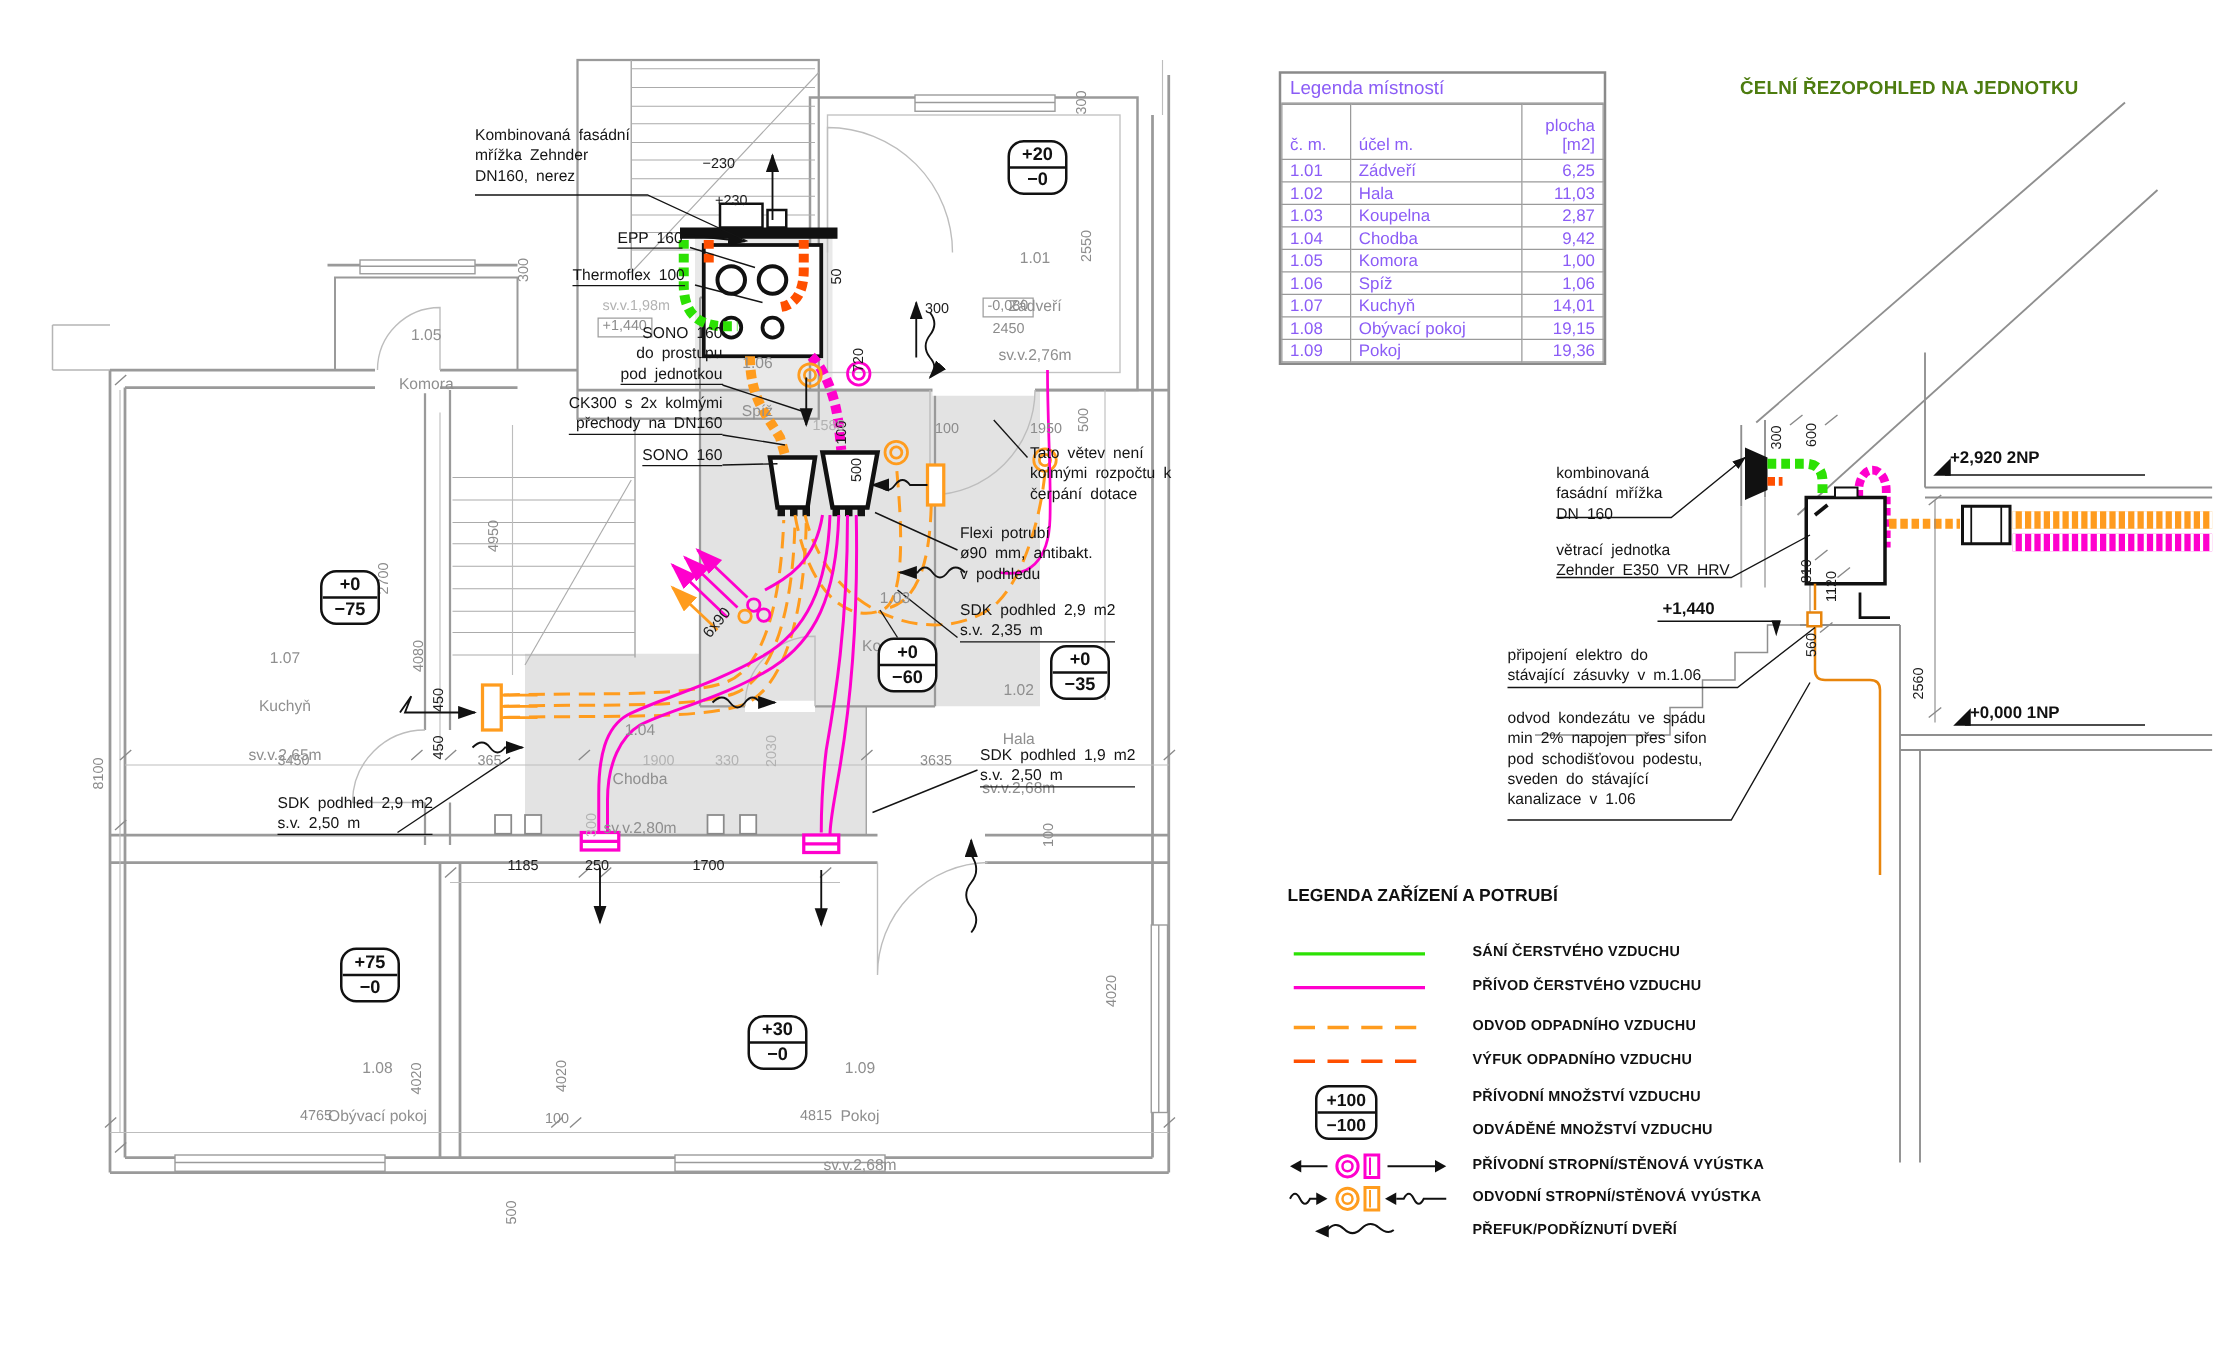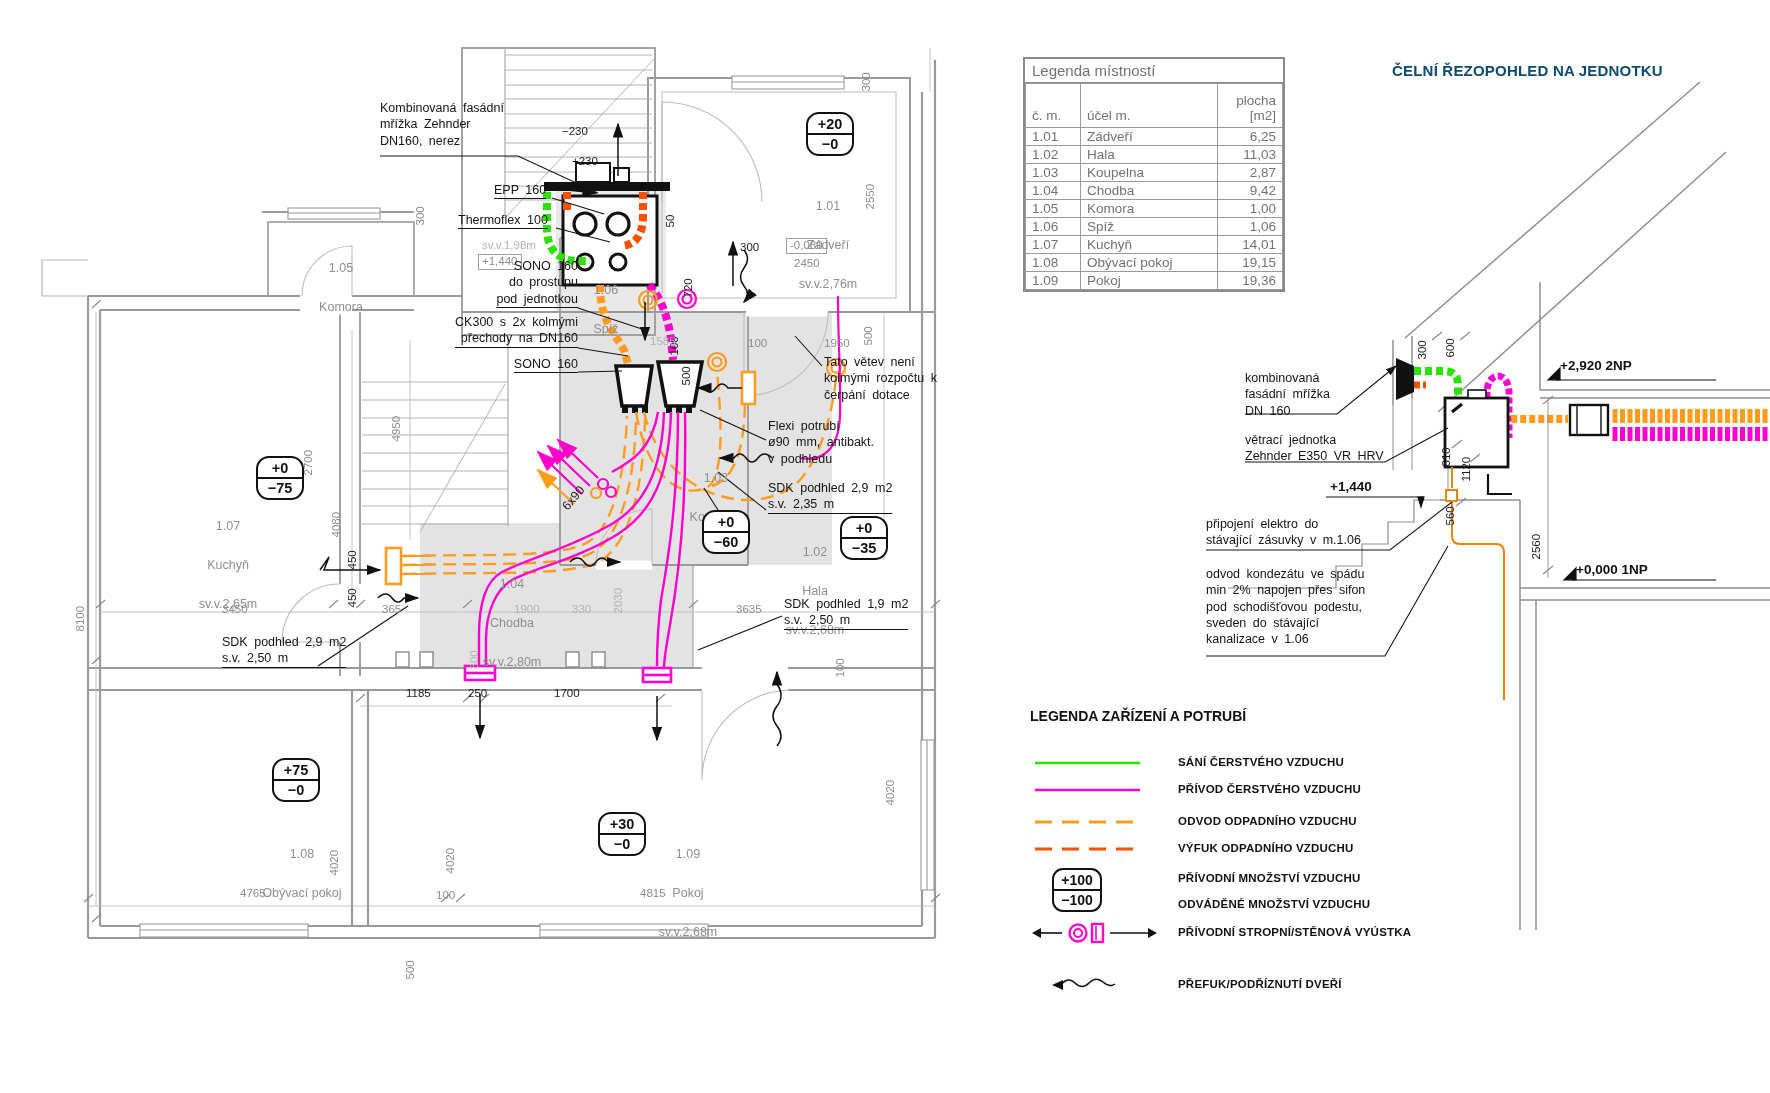--- a/index.html
+++ b/index.html
@@ -17,30 +17,30 @@
   .ann.ul{border-bottom:1.4px solid #141414;padding-bottom:0;}
   .room{position:absolute;transform:translateX(-50%);text-align:center;color:#8f8f8f;
         font-size:12.5px;line-height:1.55;white-space:pre-line;}
   .badge{position:absolute;width:44px;border:2.4px solid #111;border-radius:13px;background:#fff;
          text-align:center;font-size:14.5px;font-weight:700;color:#111;overflow:hidden;}
   .badge .bt{padding:2px 2px 1px;}
   .badge .bb{padding:1px 2px 2px;border-top:2.2px solid #111;}
   .lvl{position:absolute;font-size:13.5px;font-weight:700;color:#111;white-space:nowrap;}
   
   #rooms-table{position:absolute;left:1023px;top:57px;width:258px;border:2px solid #8a8a8a;
-               color:#737373;background:#fff;}
+               color:#8b5cf6;background:#fff;}
   #rooms-table .tbl-title{font-size:15px;padding:3px 7px;border-bottom:1.5px solid #8a8a8a;}
   #rooms-table table{border-collapse:collapse;width:100%;font-size:13.5px;}
   #rooms-table th,#rooms-table td{border:1.2px solid #9a9a9a;padding:1px 6px;font-weight:400;text-align:left;}
   #rooms-table thead th{height:38px;vertical-align:bottom;padding-bottom:4px;}
   #rooms-table .c-num{width:42px;}
   #rooms-table .c-area{width:52px;text-align:right;white-space:pre-line;}
   #rooms-table td.c-area{text-align:right;}
   
-  #section-title{position:absolute;left:1392px;top:62px;font-size:15px;font-weight:700;color:#0c4a6e;
+  #section-title{position:absolute;left:1392px;top:62px;font-size:15px;font-weight:700;color:#4d7c0f;
                  letter-spacing:0.2px;}
   
   #equip-title{position:absolute;left:1030px;top:708px;font-size:14px;font-weight:700;color:#111;}
   .leg-row{position:absolute;left:1030px;width:520px;height:26px;}
   .leg-sym{position:absolute;left:0;top:0;width:130px;height:26px;}
   .leg-label{position:absolute;left:148px;top:6px;font-size:11.5px;font-weight:700;color:#111;
              letter-spacing:0.2px;white-space:nowrap;}
   #leg-badge{position:absolute;left:1052px;top:868px;width:46px;border:2.2px solid #111;border-radius:11px;
              background:#fff;text-align:center;font-size:14px;font-weight:700;color:#111;}
   #leg-badge .bt{padding:2px 0 1px;}
@@ -674,20 +674,35 @@
       <circle cx="48" cy="13" r="8.5" fill="none" stroke="#ff00cd" stroke-width="2.4"></circle>
       <circle cx="48" cy="13" r="4" fill="none" stroke="#ff00cd" stroke-width="2"></circle>
       <rect x="62" y="4" width="11" height="18" fill="none" stroke="#ff00cd" stroke-width="2.4"></rect>
       <line x1="66" y1="6" x2="66" y2="20" stroke="#ff00cd" stroke-width="1.6"></line>
       <line x1="80" y1="13" x2="118" y2="13" stroke="#111" stroke-width="1.6"></line>
           <polygon points="127,13 118,8 118,18" fill="#111"></polygon>
     </svg>
   </div>
   <div class="leg-label">PŘÍVODNÍ STROPNÍ/STĚNOVÁ VYÚSTKA</div>
 </div>
+<div class="leg-row" style="top:946px">
+  <div class="leg-sym">
+    <svg width="130" height="26">
+      <path d="M2,13 q4,-8 8,0 q4,8 8,0 l6,0" fill="none" stroke="#111" stroke-width="1.6"></path>
+          <polygon points="32,13 23,8 23,18" fill="#111"></polygon>
+      <circle cx="48" cy="13" r="8.5" fill="none" stroke="#ff9c1e" stroke-width="2.4"></circle>
+      <circle cx="48" cy="13" r="4" fill="none" stroke="#ff9c1e" stroke-width="2"></circle>
+      <rect x="62" y="4" width="11" height="18" fill="none" stroke="#ff9c1e" stroke-width="2.4"></rect>
+      <line x1="66" y1="6" x2="66" y2="20" stroke="#ff9c1e" stroke-width="1.6"></line>
+      <polygon points="78,13 87,8 87,18" fill="#111"></polygon>
+          <path d="M87,13 l6,0 q4,-8 8,0 q4,8 8,0 l18,0" fill="none" stroke="#111" stroke-width="1.6"></path>
+    </svg>
+  </div>
+  <div class="leg-label">ODVODNÍ STROPNÍ/STĚNOVÁ VYÚSTKA</div>
+</div>
 <div class="leg-row" style="top:972px">
   <div class="leg-sym">
     <svg width="130" height="26">
       <polygon points="22,13 33,8 33,18" fill="#111"></polygon>
       <path d="M31,13 q7,-9 14,-2 q7,7 14,0 q7,-7 14,-1 q7,6 12,2" fill="none" stroke="#111" stroke-width="1.6"></path>
     </svg>
   </div>
   <div class="leg-label">PŘEFUK/PODŘÍZNUTÍ DVEŘÍ</div>
 </div>
 

